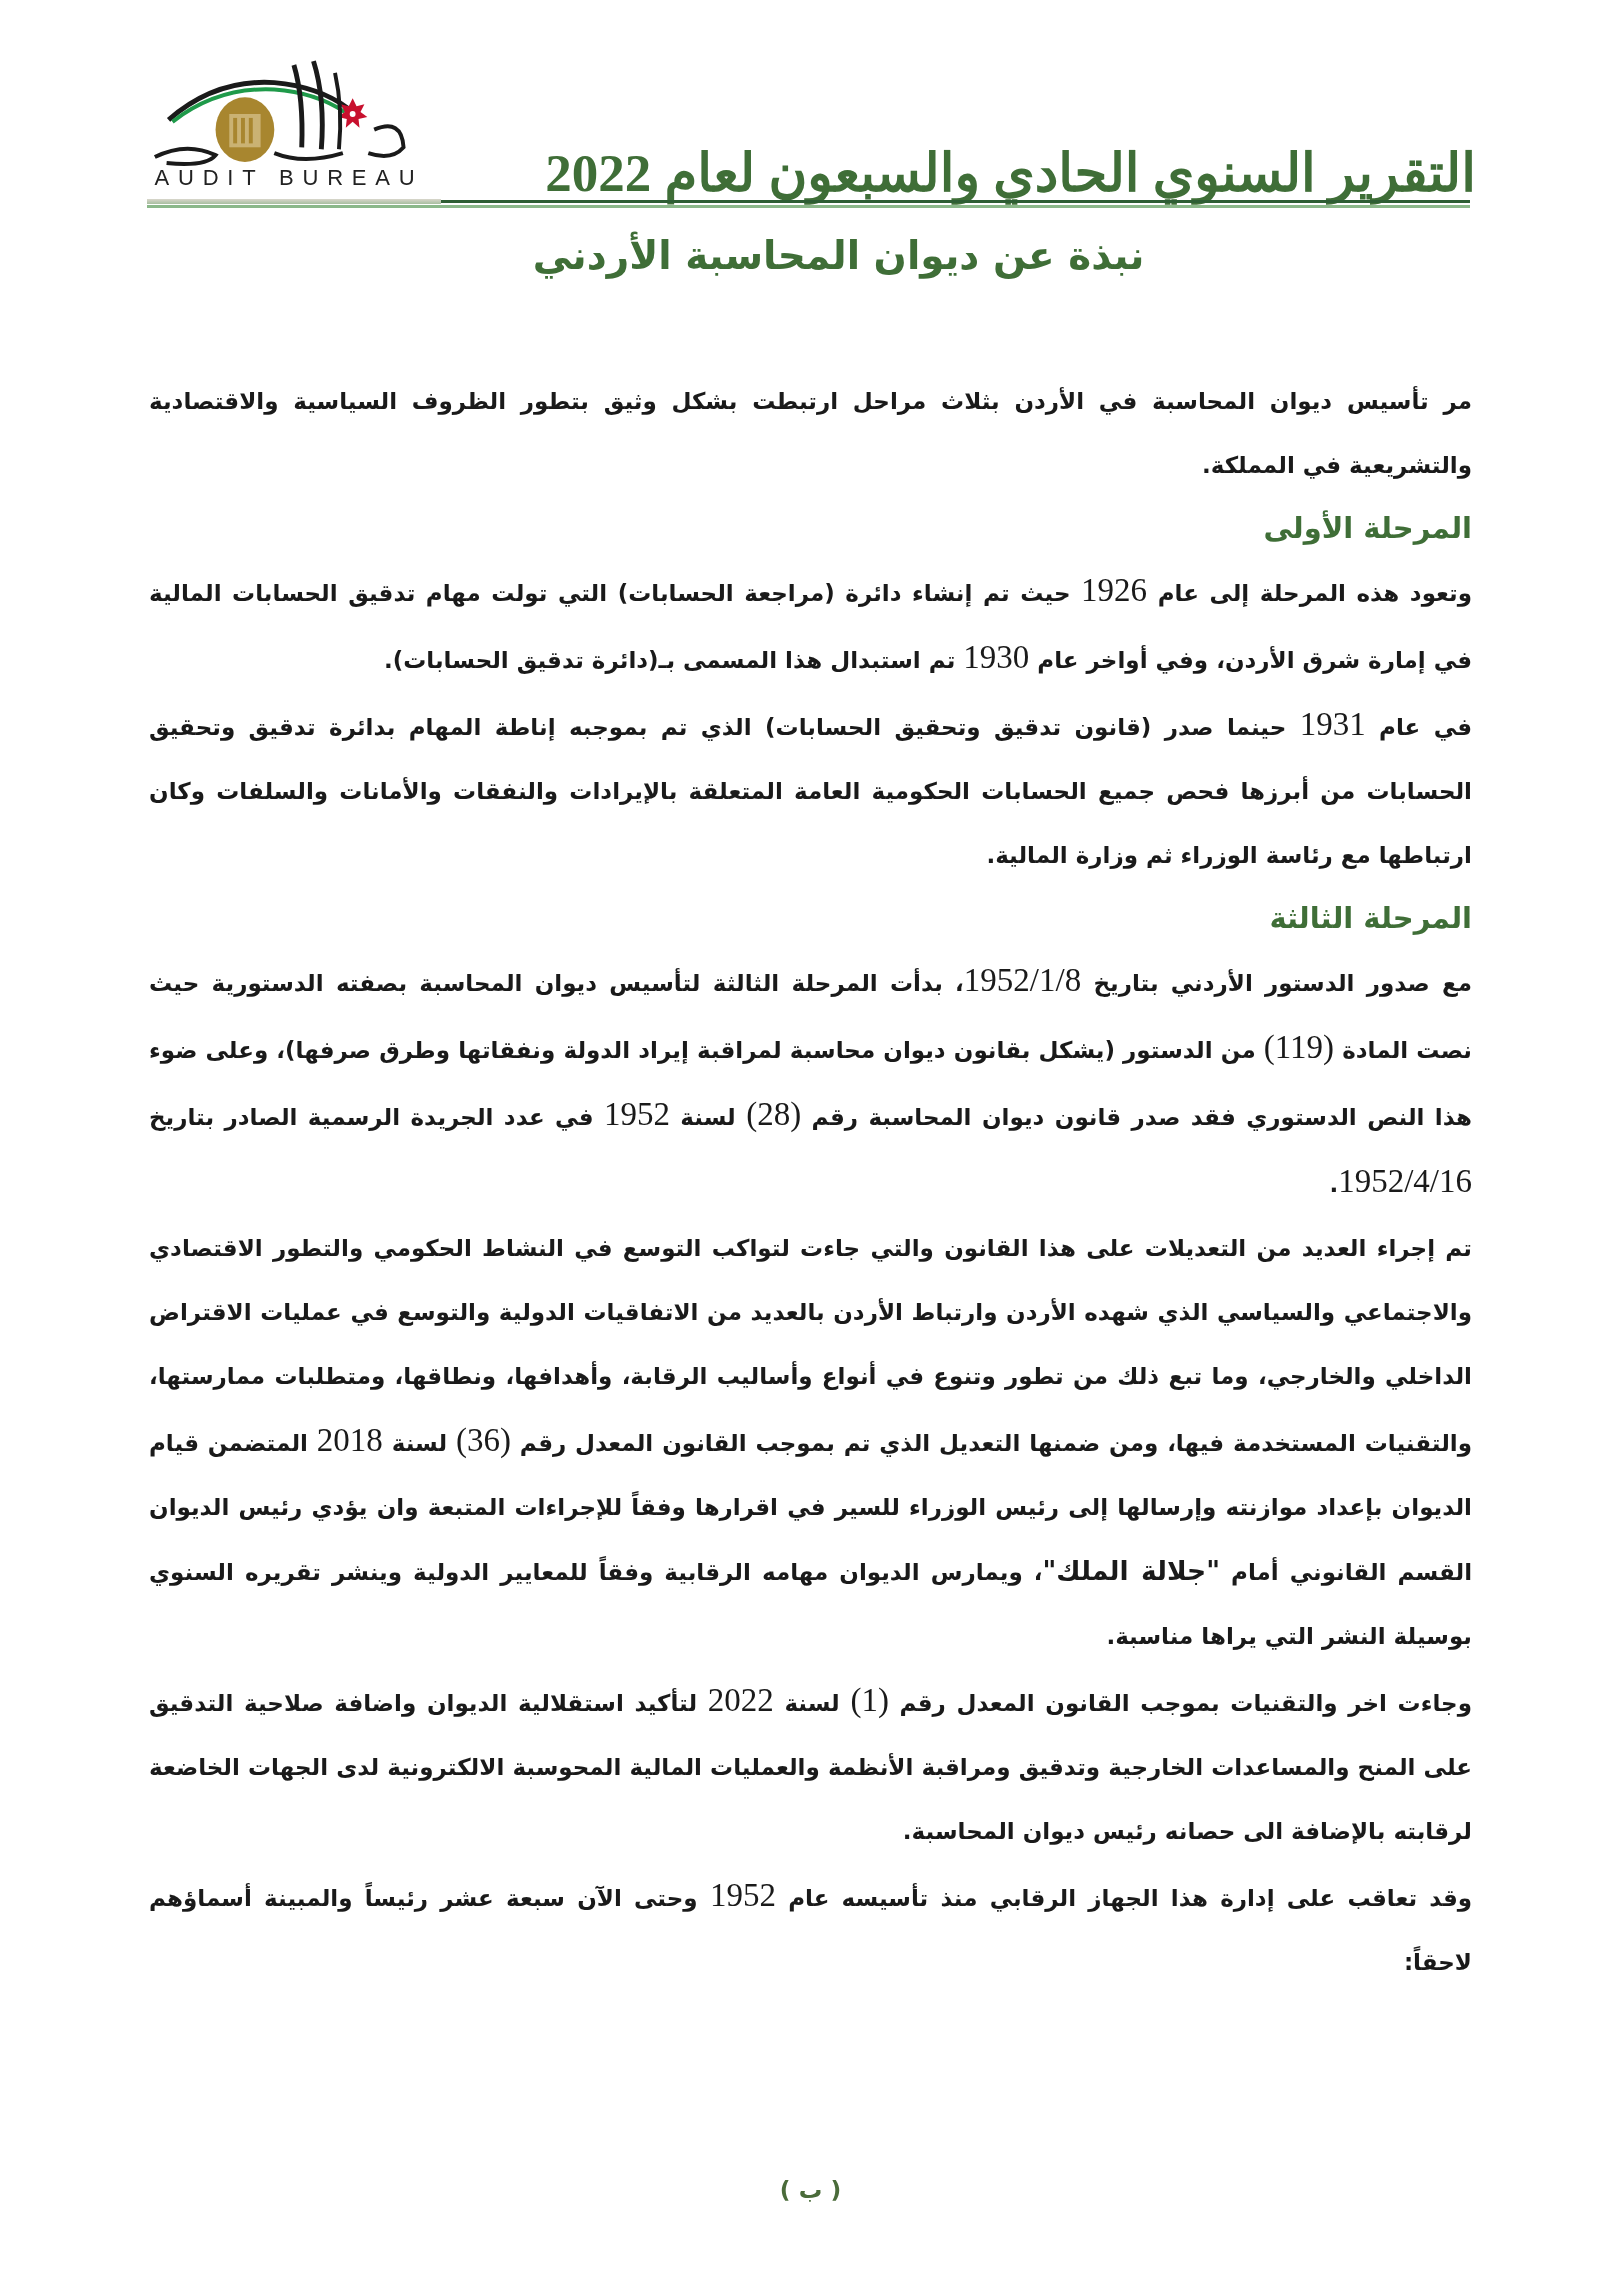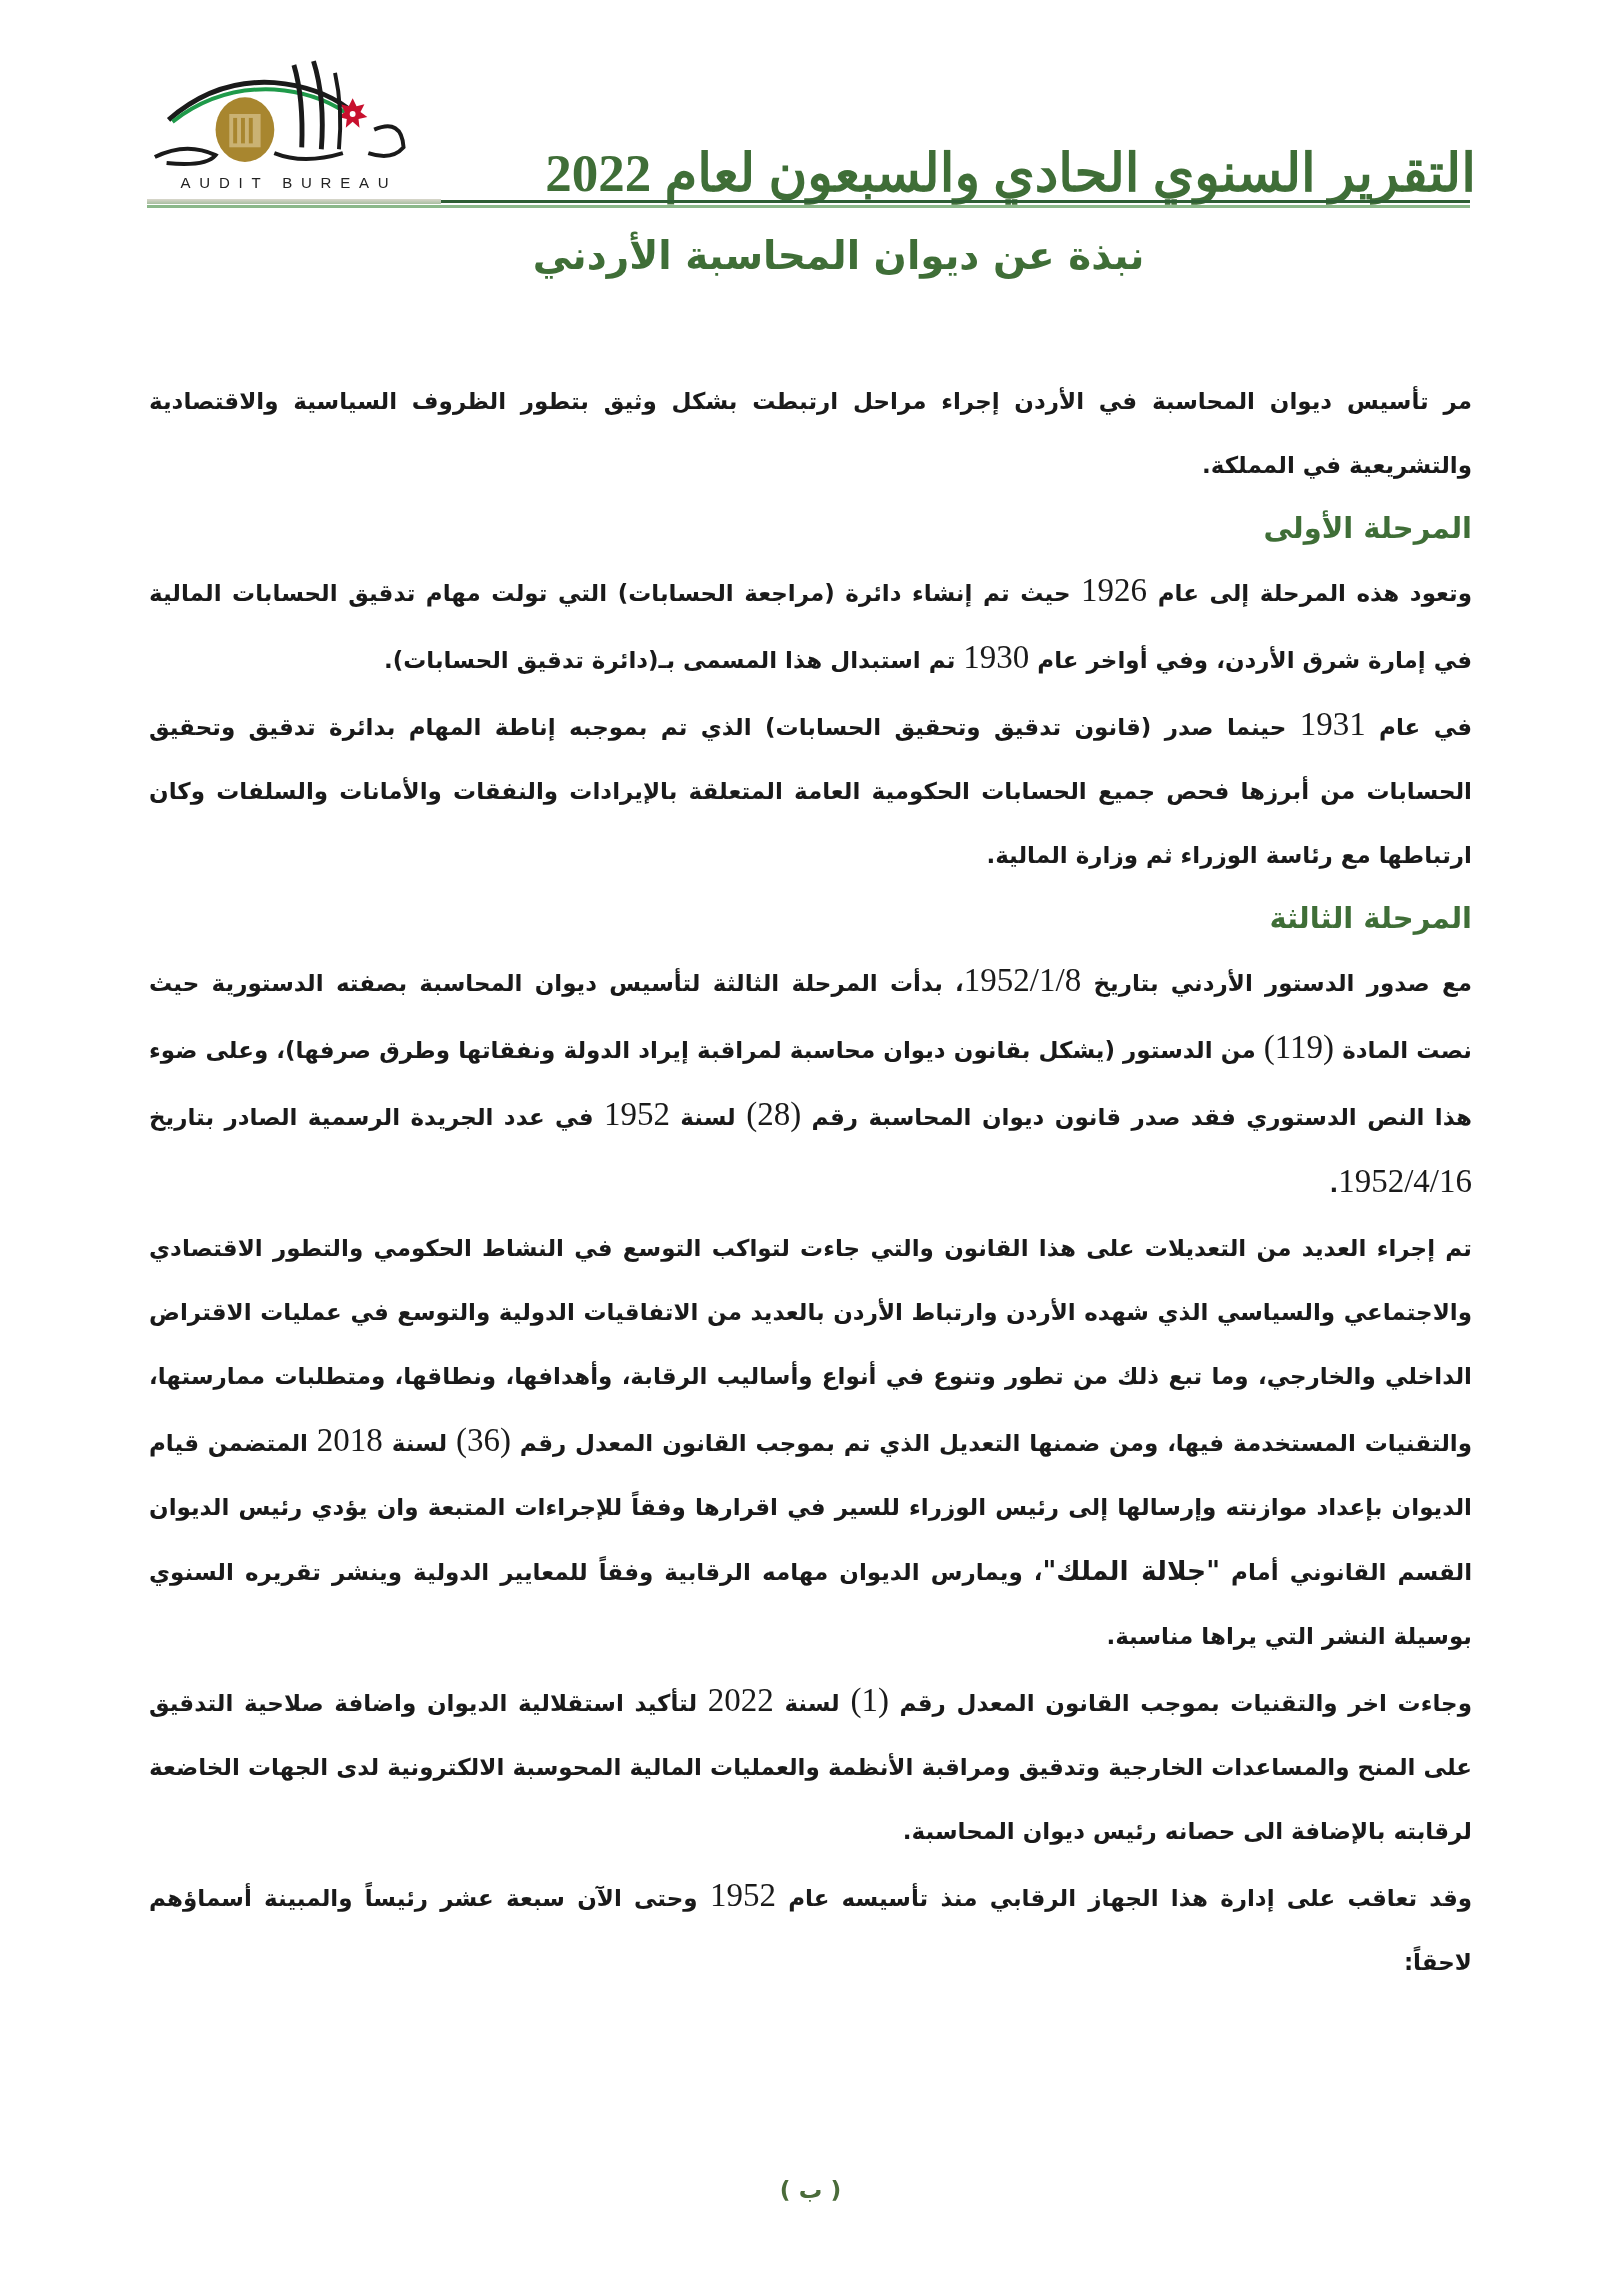--- a/index.html
+++ b/index.html
@@ -51,21 +51,21 @@
       display: block;
     }
     .logo-caption {
       position: absolute;
       left: 0;
       bottom: 0;
       width: 284px;
       text-align: center;
       direction: ltr;
       font-family: "Liberation Sans", sans-serif;
-      font-size: 15px;
+      font-size: 22px;
       letter-spacing: 8.8px;
       color: #222;
     }
     .header-rule {
       position: absolute;
       top: 199px;
       left: 147px;
       width: 1323px;
       height: 11.8px;
     }
@@ -198,21 +198,21 @@
       <div class="rule-light"></div>
       <div class="rule-dark"></div>
       <div class="rule-under"></div>
     </div>
   </div>
 
   <div class="page-title">نبذة عن ديوان المحاسبة الأردني</div>
 
   <div class="content">
 
-    <p class="para">مر تأسيس ديوان المحاسبة في الأردن إجراء مراحل ارتبطت بشكل وثيق بتطور الظروف السياسية والاقتصادية والتشريعية في المملكة.</p>
+    <p class="para">مر تأسيس ديوان المحاسبة في الأردن بثلاث مراحل ارتبطت بشكل وثيق بتطور الظروف السياسية والاقتصادية والتشريعية في المملكة.</p>
 
     <h2 class="section-heading h-stage1">المرحلة الأولى</h2>
     <p class="para"><span>وتعود هذه المرحلة إلى عام </span><span class="num">1926</span><span> حيث تم إنشاء دائرة (مراجعة الحسابات) التي تولت مهام تدقيق الحسابات المالية في إمارة شرق الأردن، وفي أواخر عام </span><span class="num">1930</span><span> تم استبدال هذا المسمى بـ(دائرة تدقيق الحسابات).</span></p>
 
     <p class="para"><span>في عام </span><span class="num">1931</span><span> حينما صدر (قانون تدقيق وتحقيق الحسابات) الذي تم بموجبه إناطة المهام بدائرة تدقيق وتحقيق الحسابات من أبرزها فحص جميع الحسابات الحكومية العامة المتعلقة بالإيرادات والنفقات والأمانات والسلفات وكان ارتباطها مع رئاسة الوزراء ثم وزارة المالية.</span></p>
 
     <h2 class="section-heading h-stage3">المرحلة الثالثة</h2>
     <p class="para"><span>مع صدور الدستور الأردني بتاريخ </span><span class="num">1952/1/8</span><span>، بدأت المرحلة الثالثة لتأسيس ديوان المحاسبة بصفته الدستورية حيث نصت المادة </span><span class="num">(119)</span><span> من الدستور (يشكل بقانون ديوان محاسبة لمراقبة إيراد الدولة ونفقاتها وطرق صرفها)، وعلى ضوء هذا النص الدستوري فقد صدر قانون ديوان المحاسبة رقم </span><span class="num">(28)</span><span> لسنة </span><span class="num">1952</span><span> في عدد الجريدة الرسمية الصادر بتاريخ </span><span class="num">1952/4/16</span><span>.</span></p>
 
     <p class="para p-gap"><span>تم إجراء العديد من التعديلات على هذا القانون والتي جاءت لتواكب التوسع في النشاط الحكومي والتطور الاقتصادي والاجتماعي والسياسي الذي شهده الأردن وارتباط الأردن بالعديد من الاتفاقيات الدولية والتوسع في عمليات الاقتراض الداخلي والخارجي، وما تبع ذلك من تطور وتنوع في أنواع وأساليب الرقابة، وأهدافها، ونطاقها، ومتطلبات ممارستها، والتقنيات المستخدمة فيها، ومن ضمنها التعديل الذي تم بموجب القانون المعدل رقم </span><span class="num">(36)</span><span> لسنة </span><span class="num">2018</span><span> المتضمن قيام الديوان بإعداد موازنته وإرسالها إلى رئيس الوزراء للسير في اقرارها وفقاً للإجراءات المتبعة وان يؤدي رئيس الديوان القسم القانوني أمام </span><span class="emph">"جلالة الملك"</span><span>، ويمارس الديوان مهامه الرقابية وفقاً للمعايير الدولية وينشر تقريره السنوي بوسيلة النشر التي يراها مناسبة.</span></p>

